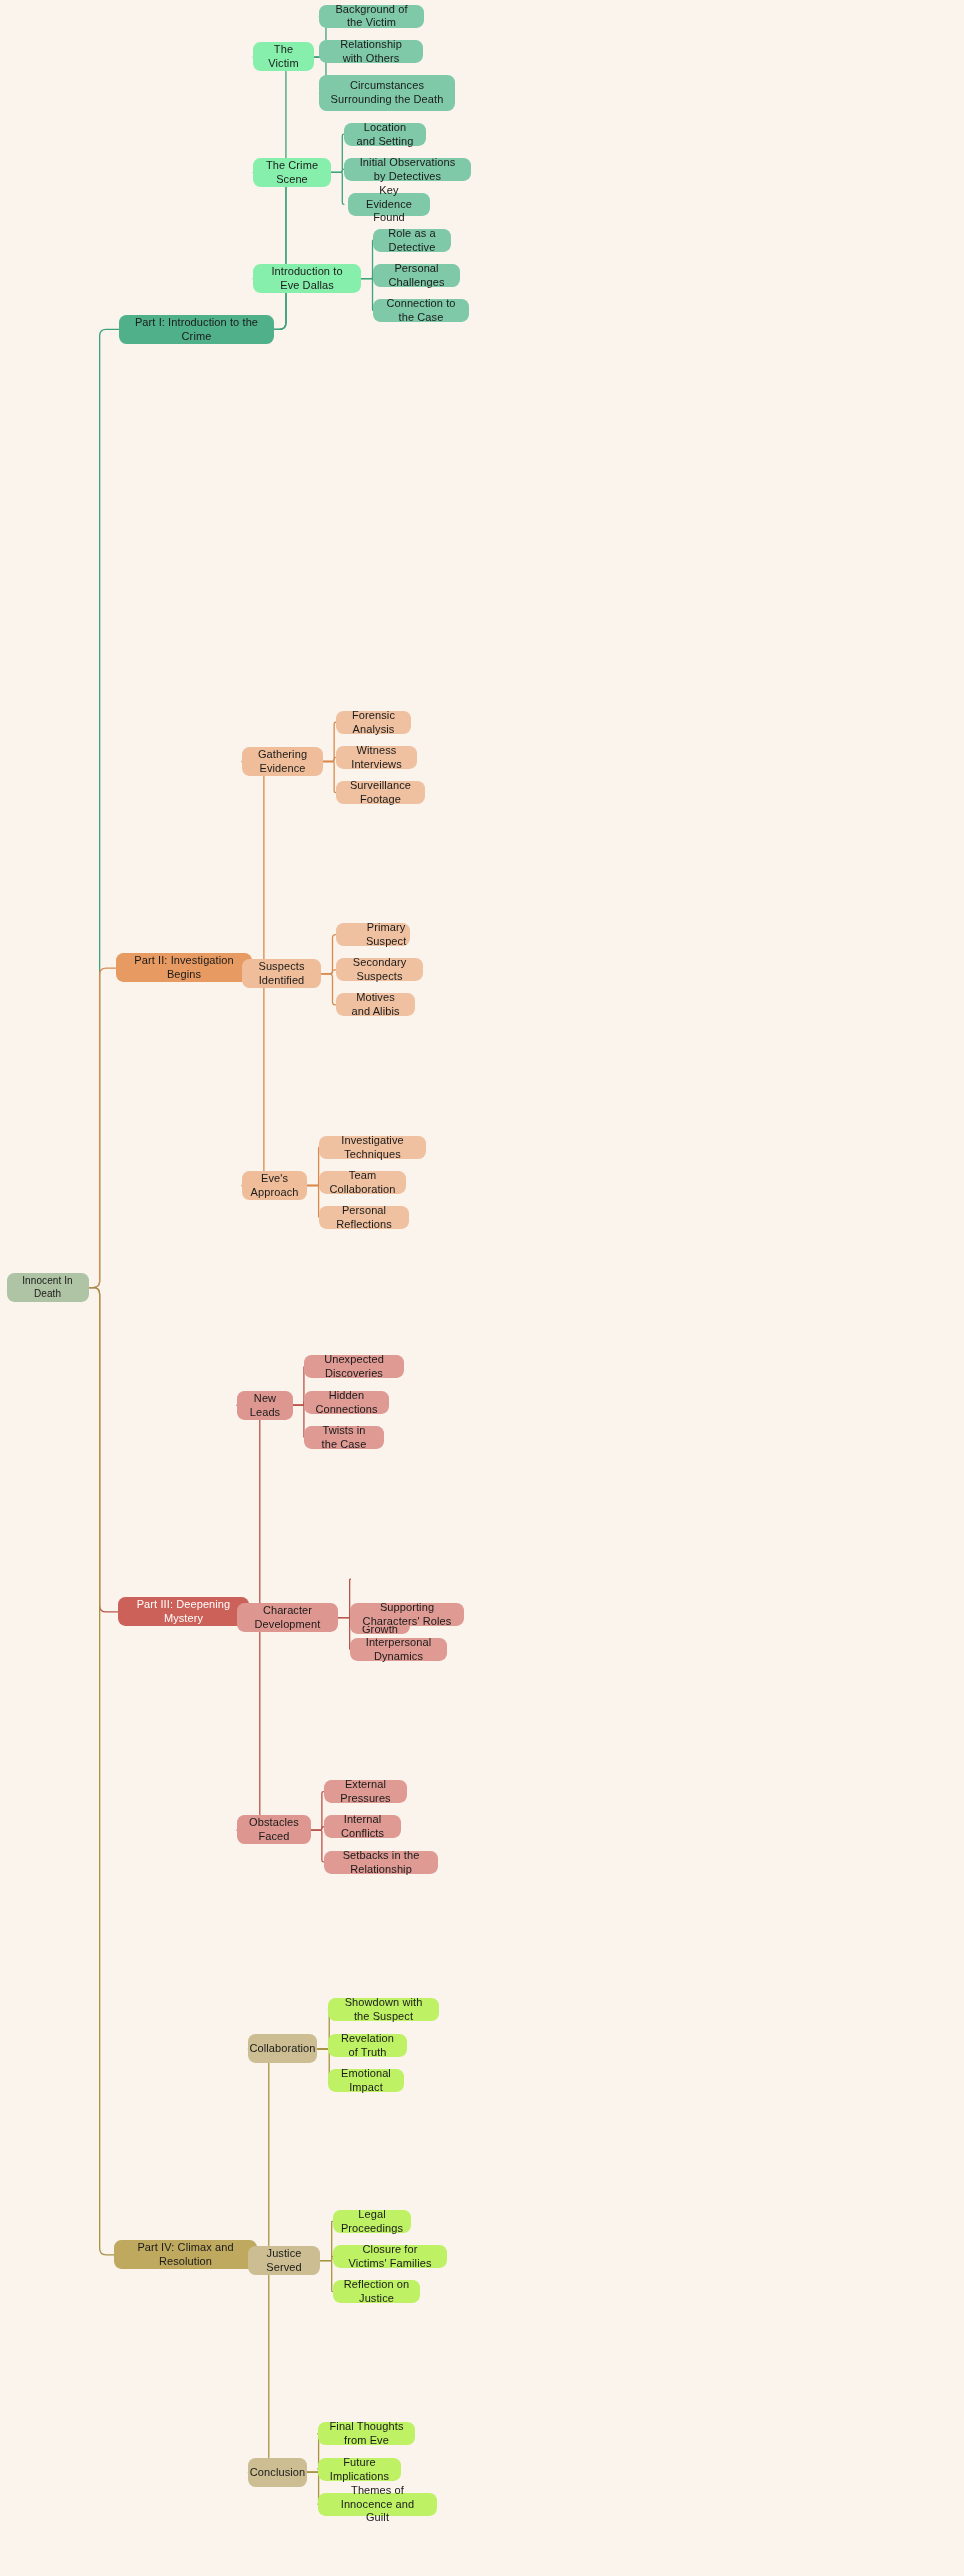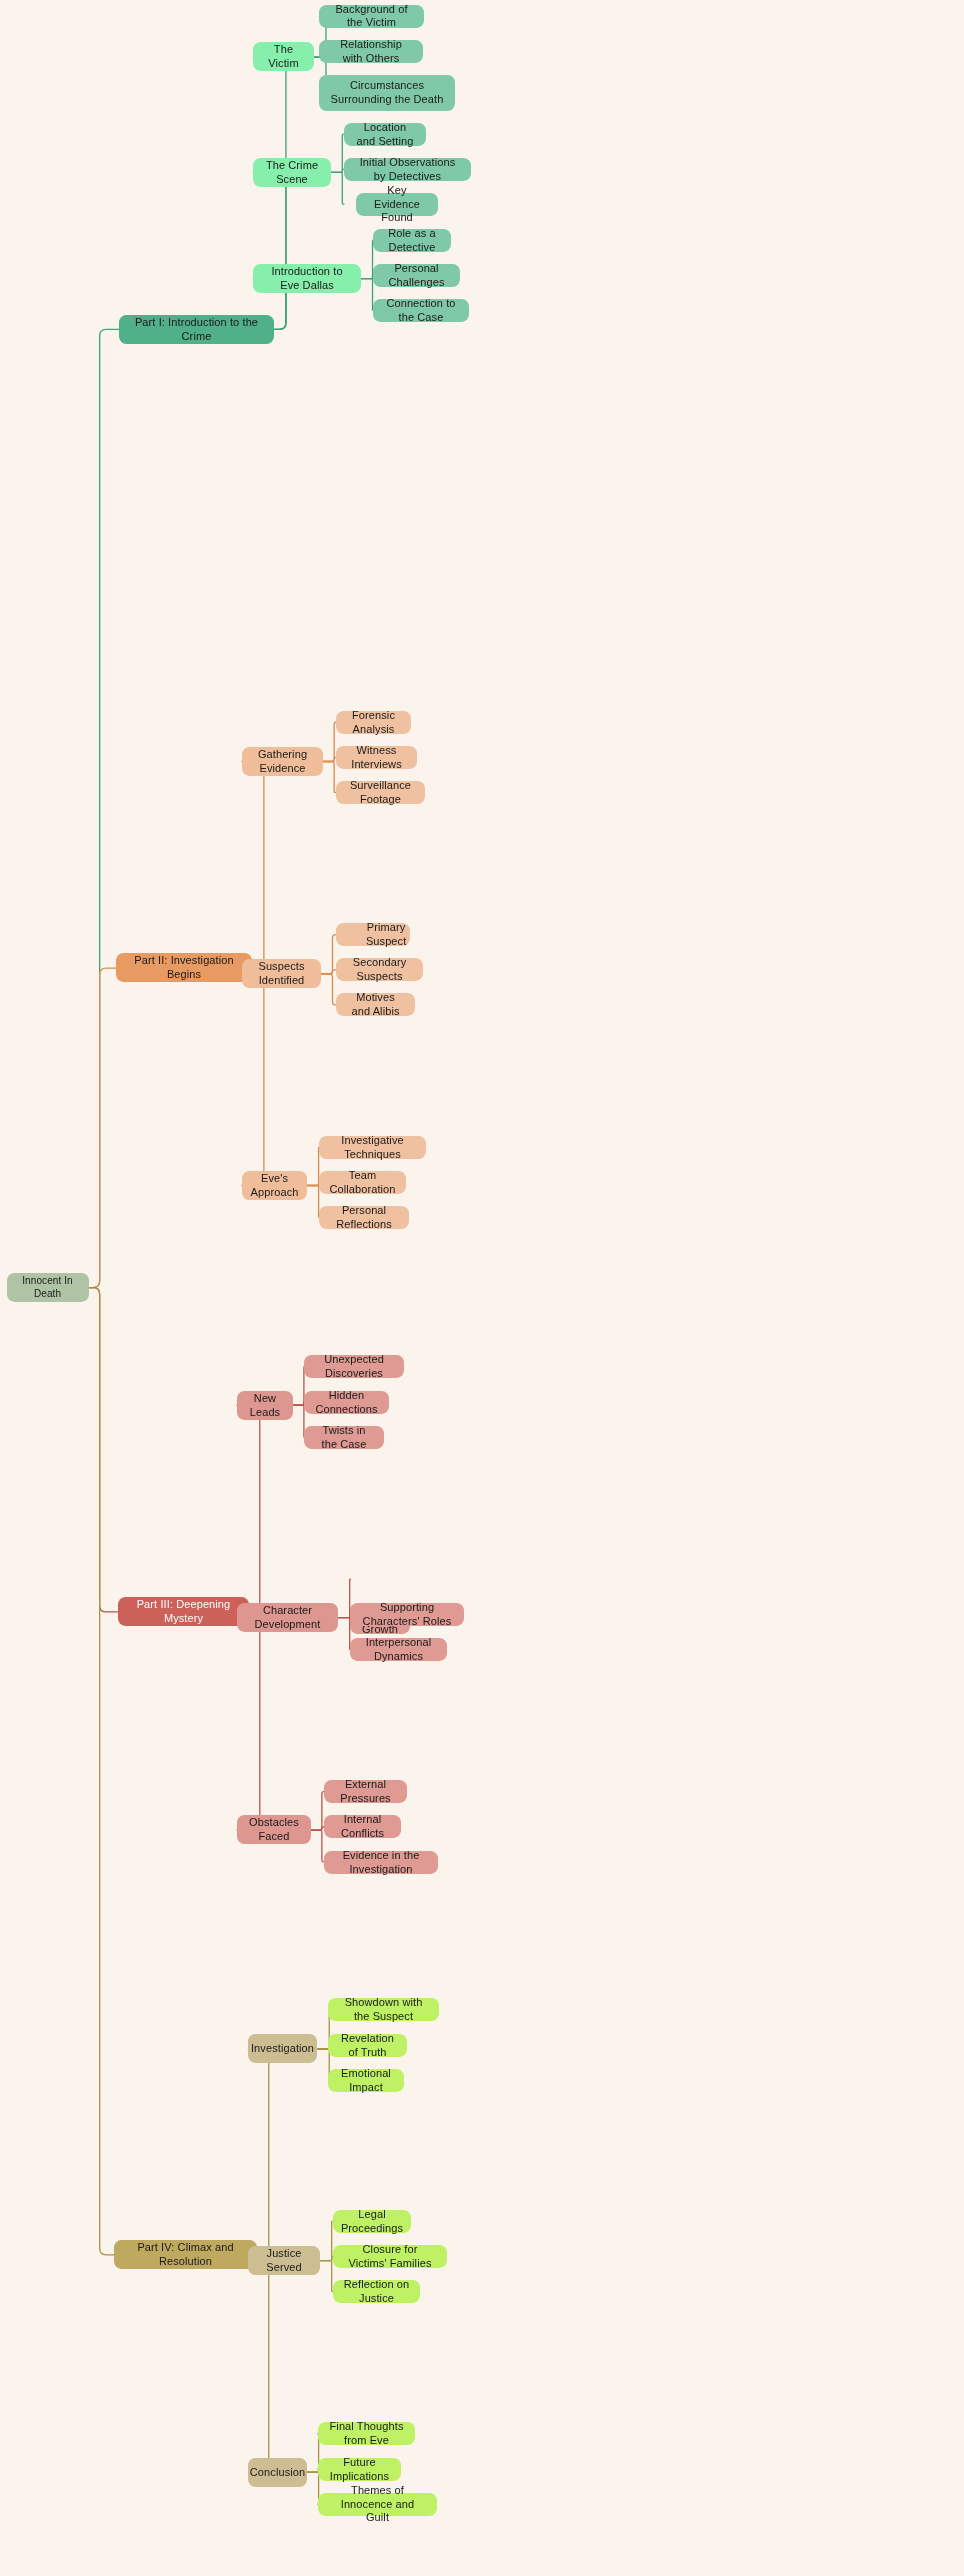--- a/index.html
+++ b/index.html
@@ -124,21 +124,21 @@
   <div class="node g1" style="left:119px; top:315px; width:155px; height:29px;">Part I: Introduction to the Crime</div>
 
   <div class="node g2" style="left:253px; top:42px; width:61px; height:29px;">The Victim</div>
   <div class="node g3" style="left:319px; top:4.9px; width:105px; height:23px;">Background of the Victim</div>
   <div class="node g3" style="left:319px; top:40px; width:104px; height:23px;">Relationship with Others</div>
   <div class="node g3" style="left:319px; top:75px; width:136px; height:36px;">Circumstances Surrounding the Death</div>
 
   <div class="node g2" style="left:253px; top:158px; width:78px; height:29px;">The Crime Scene</div>
   <div class="node g3" style="left:344px; top:123px; width:82px; height:23px;">Location and Setting</div>
   <div class="node g3" style="left:344px; top:158px; width:127px; height:23px;">Initial Observations by Detectives</div>
-  <div class="node g3" style="left:356px; top:193px; width:82px; height:23px;">Key Evidence Found</div>
+  <div class="node g3" style="left:348px; top:193px; width:82px; height:23px;">Key Evidence Found</div>
 
   <div class="node g2" style="left:253px; top:264px; width:108px; height:29px;">Introduction to Eve Dallas</div>
   <div class="node g3" style="left:373px; top:229px; width:78px; height:23px;">Role as a Detective</div>
   <div class="node g3" style="left:373px; top:264px; width:87px; height:23px;">Personal Challenges</div>
   <div class="node g3" style="left:373px; top:299px; width:96px; height:23px;">Connection to the Case</div>
 
   <div class="node o1" style="left:116px; top:953px; width:136px; height:29px;">Part II: Investigation Begins</div>
 
   <div class="node o2" style="left:242px; top:747px; width:81px; height:29px;">Gathering Evidence</div>
   <div class="node o3" style="left:336px; top:711px; width:75px; height:23px;">Forensic Analysis</div>
@@ -163,25 +163,25 @@
   <div class="node r3" style="left:304px; top:1426px; width:80px; height:23px;">Twists in the Case</div>
 
   <div class="node r2" style="left:237px; top:1603px; width:101px; height:29px;">Character Development</div>
   <div class="node r3" style="left:350px; top:1568px; width:60px; height:23px;margin-top:43px;">Eve's Growth</div>
   <div class="node r3" style="left:350px; top:1603px; width:114px; height:23px;">Supporting Characters' Roles</div>
   <div class="node r3" style="left:350px; top:1638px; width:97px; height:23px;">Interpersonal Dynamics</div>
 
   <div class="node r2" style="left:237px; top:1815px; width:74px; height:29px;">Obstacles Faced</div>
   <div class="node r3" style="left:324px; top:1780px; width:83px; height:23px;">External Pressures</div>
   <div class="node r3" style="left:324px; top:1815px; width:77px; height:23px;">Internal Conflicts</div>
-  <div class="node r3" style="left:324px; top:1851px; width:114px; height:23px;">Evidence in the Investigation</div>
+  <div class="node r3" style="left:324px; top:1851px; width:114px; height:23px;">Setbacks in the Relationship</div>
 
   <div class="node y1" style="left:114px; top:2240px; width:143px; height:29px;">Part IV: Climax and Resolution</div>
 
-  <div class="node y2" style="left:248px; top:2034px; width:69px; height:29px;">Investigation</div>
+  <div class="node y2" style="left:248px; top:2034px; width:69px; height:29px;">Collaboration</div>
   <div class="node y3" style="left:328px; top:1998px; width:111px; height:23px;">Showdown with the Suspect</div>
   <div class="node y3" style="left:328px; top:2034px; width:79px; height:23px;">Revelation of Truth</div>
   <div class="node y3" style="left:328px; top:2069px; width:76px; height:23px;">Emotional Impact</div>
 
   <div class="node y2" style="left:248px; top:2246px; width:72px; height:29px;">Justice Served</div>
   <div class="node y3" style="left:333px; top:2210px; width:78px; height:23px;">Legal Proceedings</div>
   <div class="node y3" style="left:333px; top:2245px; width:114px; height:23px;">Closure for Victims' Families</div>
   <div class="node y3" style="left:333px; top:2280px; width:87px; height:23px;">Reflection on Justice</div>
 
   <div class="node y2" style="left:248px; top:2458px; width:59px; height:29px;">Conclusion</div>

